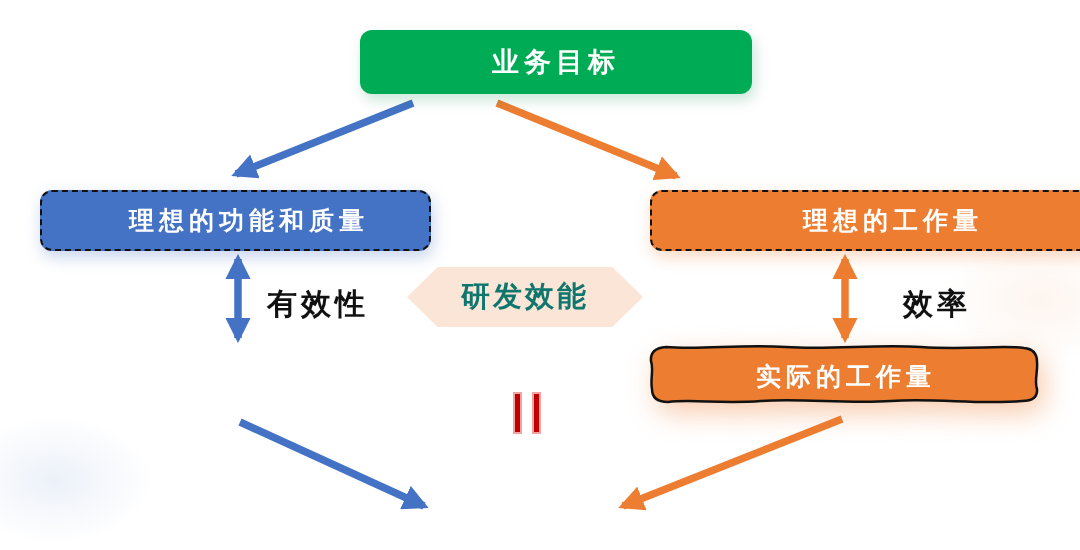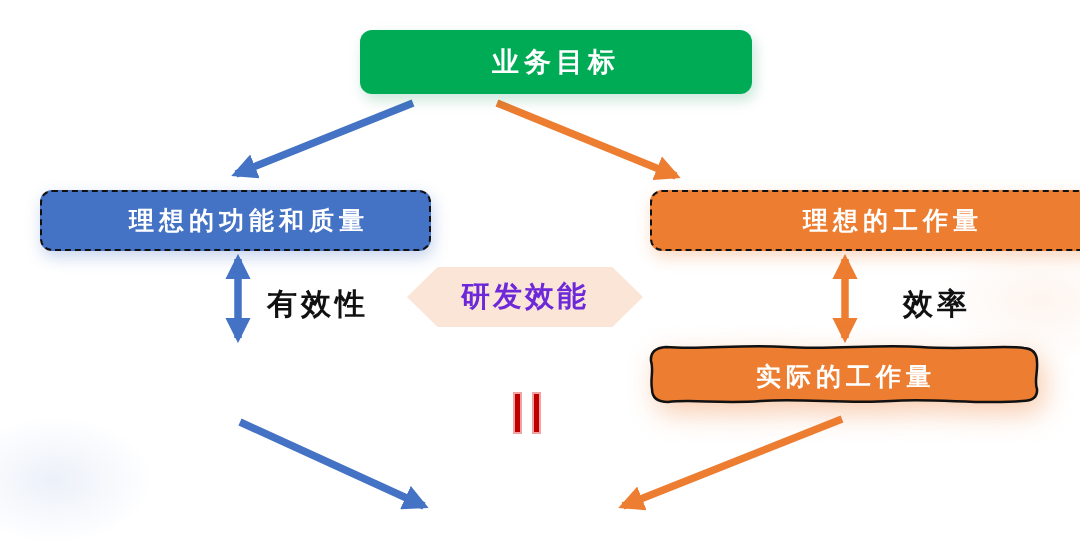--- a/index.html
+++ b/index.html
@@ -40,21 +40,21 @@
     position:absolute;left:0;top:2px;width:100%;height:62px;
     display:flex;align-items:center;justify-content:center;
     font-weight:bold;color:#fff;font-size:25px;letter-spacing:5px;
   }
   .hex{
     position:absolute;left:407px;top:267px;width:236px;height:60px;
     background:#FBE5D6;
     clip-path:polygon(0% 50%,13% 0%,87% 0%,100% 50%,87% 100%,13% 100%);
     display:flex;align-items:center;justify-content:center;
   }
-  .hex span{color:#6d28d9;font-weight:bold;font-size:29px;letter-spacing:3px;}
+  .hex span{color:#0f766e;font-weight:bold;font-size:29px;letter-spacing:3px;}
   .edge-label{
     position:absolute;color:#111;font-weight:bold;font-size:30px;letter-spacing:4px;
   }
   .edge-label.eff{left:267px;top:284px;}
   .edge-label.effy{left:903px;top:284px;}
   .equals{
     position:absolute;left:513px;top:392px;width:28px;height:42px;
     display:flex;justify-content:space-between;
   }
   .equals .bar{

